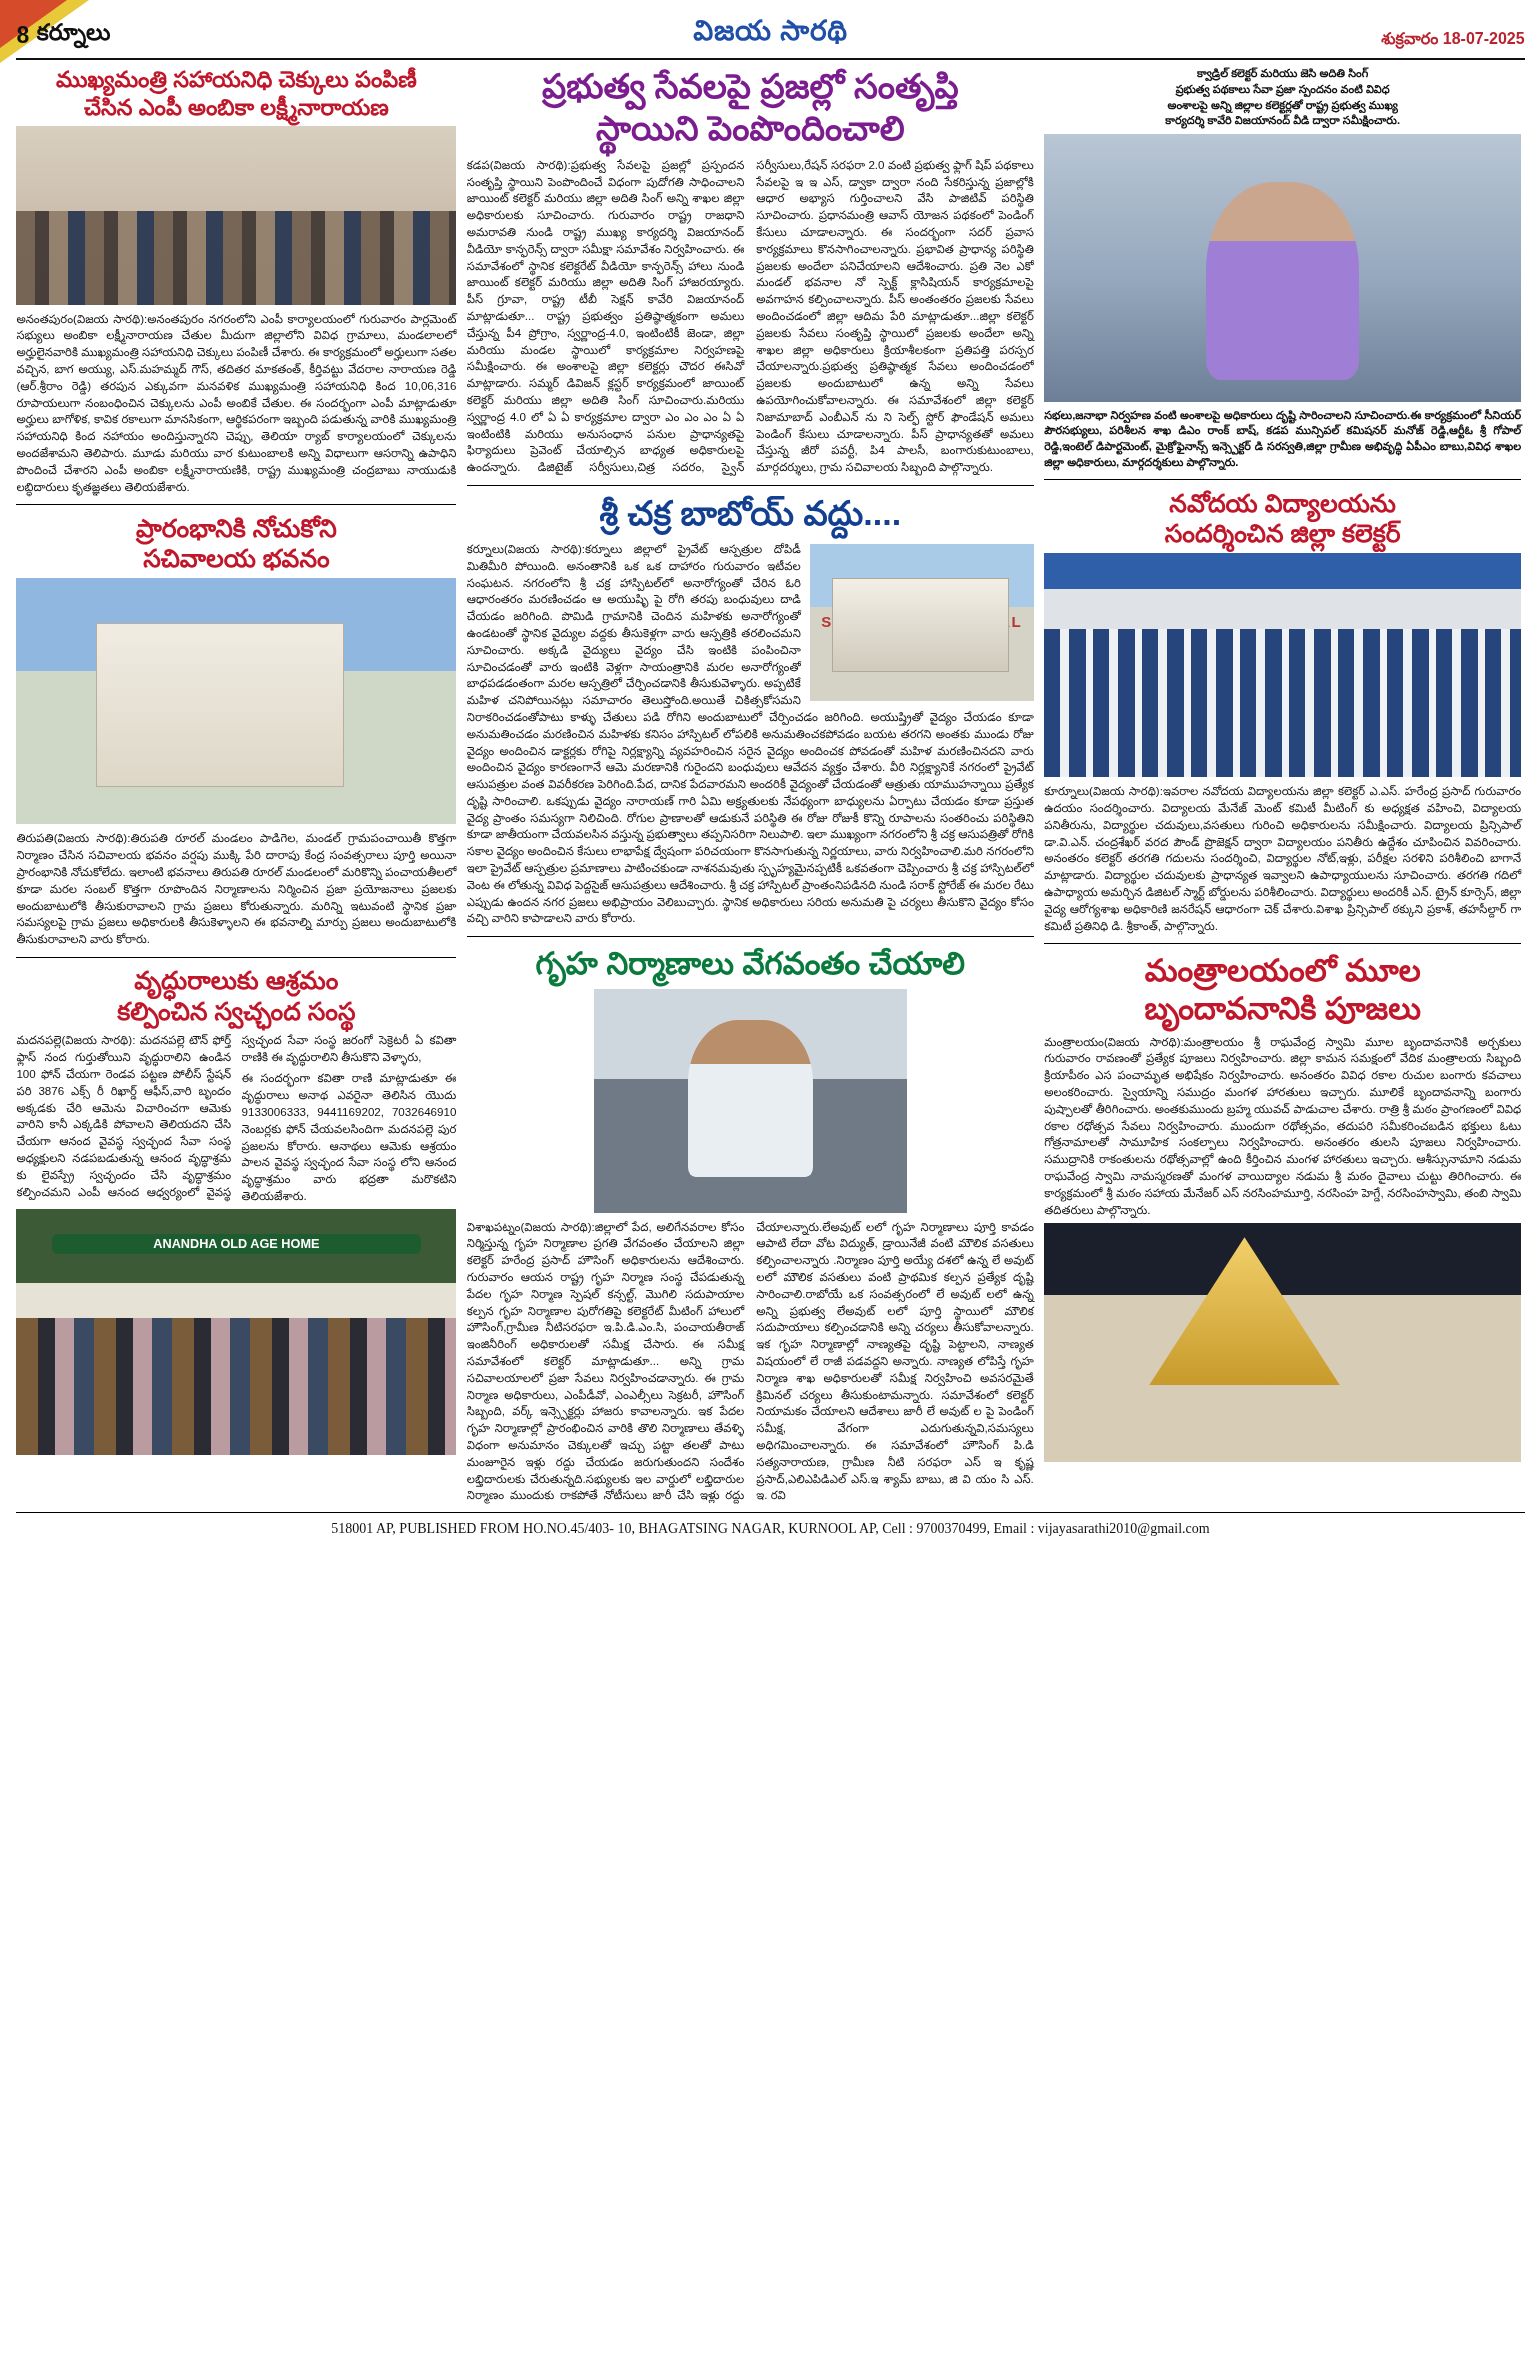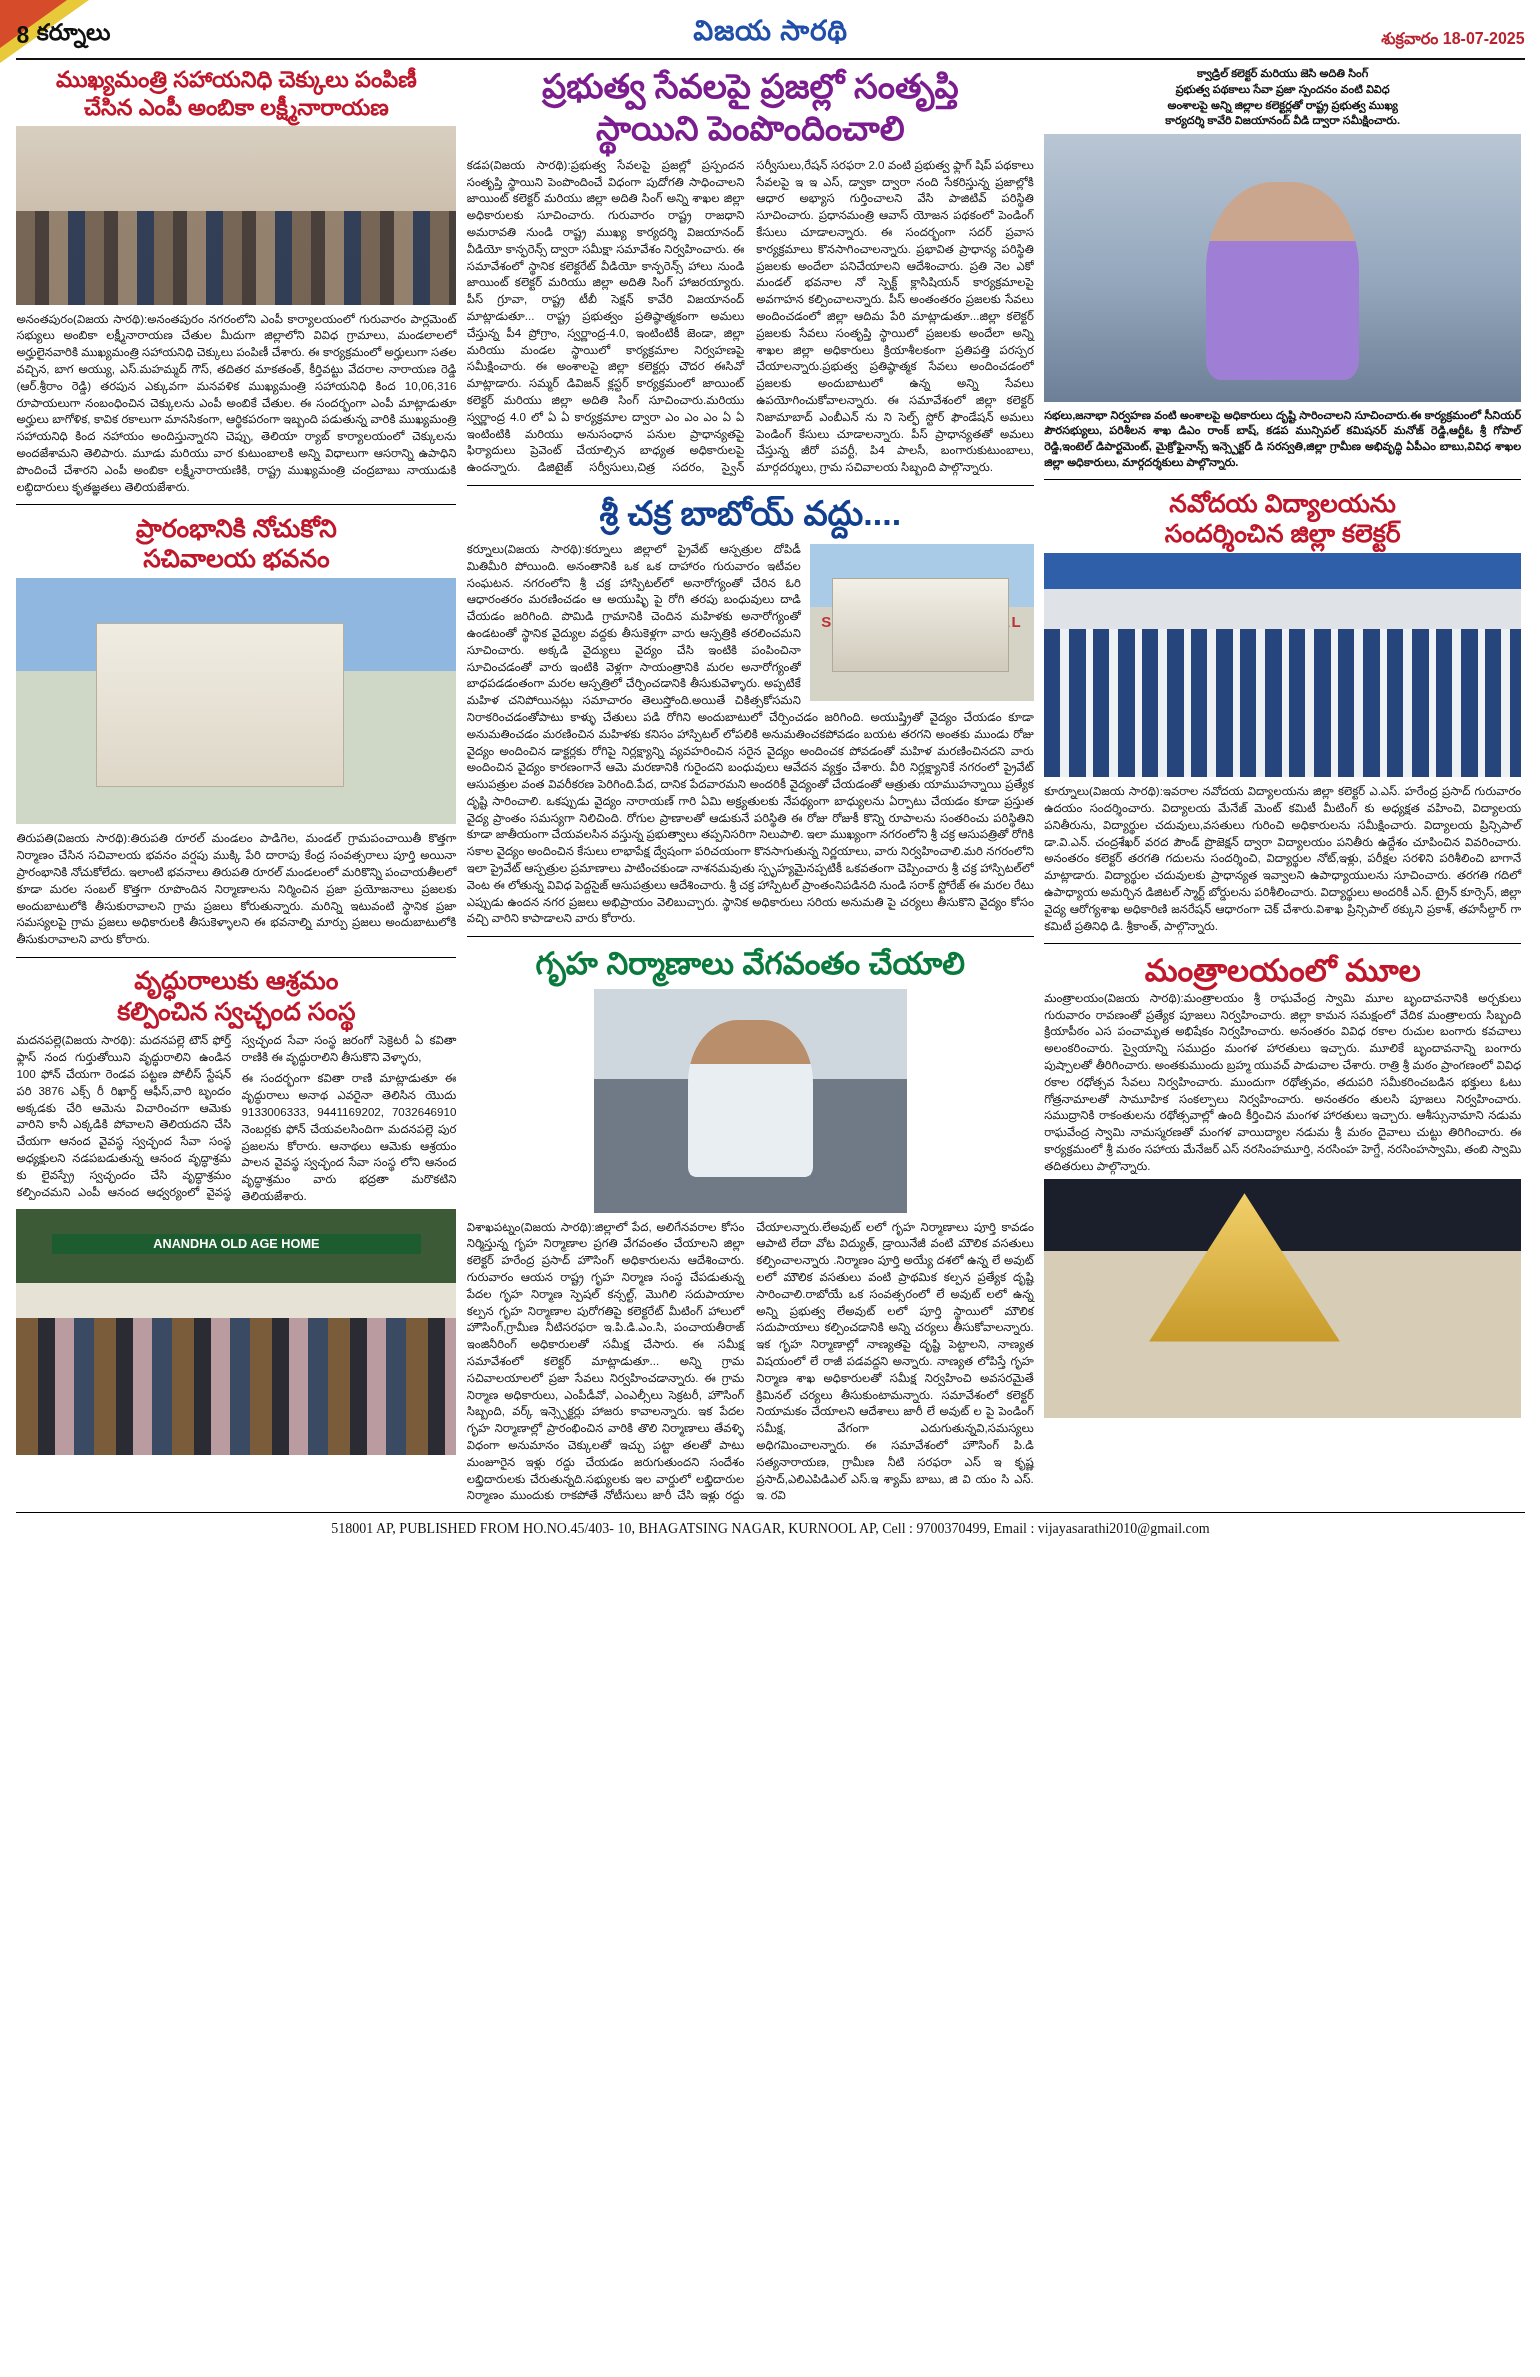--- a/index.html
+++ b/index.html
@@ -65,21 +65,21 @@
   .p-police:after{content:"";position:absolute;left:0;right:0;bottom:0;height:56%;
      background:repeating-linear-gradient(90deg,#7a5b3a 0 22.4px,#2b2b33 22.4px 39px,#b99ba0 39px 58px,#3a4a63 58px 78px);}
 
   .p-temple{background:linear-gradient(180deg,#1b1f2b 0 30%,#d7ccb6 30% 100%);}
   .p-temple:after{content:"";position:absolute;left:22%;top:6%;width:40%;height:62%;background:linear-gradient(180deg,#f2d06a,#c79a2b);clip-path:polygon(50% 0,100% 100%,0 100%);}
 
   .p-desk{background:linear-gradient(180deg,#cfd7de 0 40%,#6f7a86 40% 100%);}
   .p-desk:after{content:"";position:absolute;left:30%;top:14%;width:40%;height:70%;border-radius:40% 40% 6% 6%;background:linear-gradient(180deg,#b98e6b 0 28%,#e9eef3 28% 100%);}
 
   .hosp-name{position:absolute;left:0;right:0;top:44%;text-align:center;font-size:15px;color:#b33;letter-spacing:1.5px;font-weight:bold;}
-  .oldage{position:absolute;left:8%;top:10%;width:84%;text-align:center;font-size:12.7px;color:#fff;background:#1d5c2e;padding:3px 0;font-weight:bold;}
+  .oldage{position:absolute;left:8%;top:10%;width:84%;text-align:center;font-size:12.7px;color:#fff;background:#1d5c2e;padding:3px 0;font-weight:bold;border-radius:6px;}
 
   .figwrap{margin:4.5px 0 6px;}
   .inline-fig{float:right;width:224px;margin:3px 0 6px 9px;}
   .inline-fig .ph{height:157px;}
 
   .footer{margin-top:7.5px;border-top:1.5px solid #000;padding-top:6px;text-align:center;font-size:14px;line-height:1.45;font-family:"Liberation Serif",serif;}
   .two-col-note{column-count:2;column-gap:10.4px;}
 </style>
 </head>
 <body>
@@ -192,20 +192,21 @@
         <div class="figwrap">
           <div class="ph p-school" style="height:224px"></div>
         </div>
         <div class="body-text">కూర్నూలు(విజయ సారథి):ఇవరాల నవోదయ విద్యాలయను జిల్లా కలెక్టర్ ఎ.ఎస్. హరేంద్ర ప్రసాద్ గురువారం ఉదయం సందర్శించారు. విద్యాలయ మేనేజ్ మెంట్ కమిటీ మీటింగ్ కు అధ్యక్షత వహించి, విద్యాలయ పనితీరును, విద్యార్థుల చదువులు,వసతులు గురించి అధికారులను సమీక్షించారు. విద్యాలయ ప్రిన్సిపాల్ డా.వి.ఎన్. చంద్రశేఖర్ వరద పౌండ్ ప్రొజెక్షన్ ద్వారా విద్యాలయం పనితీరు ఉద్దేశం చూపించిన వివరించారు. అనంతరం కలెక్టర్ తరగతి గదులను సందర్శించి, విద్యార్థుల నోట్,ఇళ్లు, పరీక్షల సరళిని పరిశీలించి బాగానే మాట్లాడారు. విద్యార్థుల చదువులకు ప్రాధాన్యత ఇవ్వాలని ఉపాధ్యాయులను సూచించారు. తరగతి గదిలో ఉపాధ్యాయ అమర్చిన డిజిటల్ స్మార్ట్ బోర్డులను పరిశీలించారు. విద్యార్థులు అందరికీ ఎన్. ట్రైన్ కూర్సెస్, జిల్లా వైద్య ఆరోగ్యశాఖ అధికారిణి జనరేషన్ ఆధారంగా చెక్ చేశారు.విశాఖ ప్రిన్సిపాల్ ఠక్కుని ప్రకాశ్, తహసీల్దార్ గా కమిటీ ప్రతినిధి డి. శ్రీకాంత్, పాల్గొన్నారు.</div>
       </div>
 
       <hr class="hairline">
 
       <div>
         <div class="hl red s40">మంత్రాలయంలో మూల</div>
+        <div class="hl red s40" style="margin-bottom:6px">బృందావనానికి పూజలు</div>
         <div class="body-text">మంత్రాలయం(విజయ సారథి):మంత్రాలయం శ్రీ రాఘవేంద్ర స్వామి మూల బృందావనానికి అర్చకులు గురువారం రావణంతో ప్రత్యేక పూజలు నిర్వహించారు. జిల్లా కామన సమక్షంలో వేదిక మంత్రాలయ సిబ్బంది క్రియాపీఠం ఎస పంచామృత అభిషేకం నిర్వహించారు. అనంతరం వివిధ రకాల రుచుల బంగారు కవచాలు అలంకరించారు. స్వైయాన్ని సముద్రం మంగళ హారతులు ఇచ్చారు. మూలికే బృందావనాన్ని బంగారు పుష్పాలతో తీరిగించారు. అంతకుముందు బ్రహ్మ యువచ్ పాడుచాల చేశారు. రాత్రి శ్రీ మఠం ప్రాంగణంలో వివిధ రకాల రధోత్సవ సేవలు నిర్వహించారు. ముందుగా రథోత్సవం, తదుపరి సమీకరించబడిన భక్తులు ఓటు గోత్రనామాలతో సామూహిక సంకల్పాలు నిర్వహించారు. అనంతరం తులసి పూజలు నిర్వహించారు. సముద్రానికి రాకంతులను రథోత్సవాల్లో ఉంది కీర్తించిన మంగళ హారతులు ఇచ్చారు. ఆశీస్సునామాని నడుమ రాఘవేంద్ర స్వామి నామస్మరణతో మంగళ వాయిద్యాల నడుమ శ్రీ మఠం దైవాలు చుట్టు తిరిగించారు. ఈ కార్యక్రమంలో శ్రీ మఠం సహాయ మేనేజర్ ఎస్ నరసింహమూర్తి, నరసింహ హెగ్డే, నరసింహస్వామి, తంబి స్వామి తదితరులు పాల్గొన్నారు.</div>
         <div class="figwrap">
           <div class="ph p-temple" style="height:239px"></div>
         </div>
       </div>
 
     </div>
   </div>
 
   <div class="footer">

